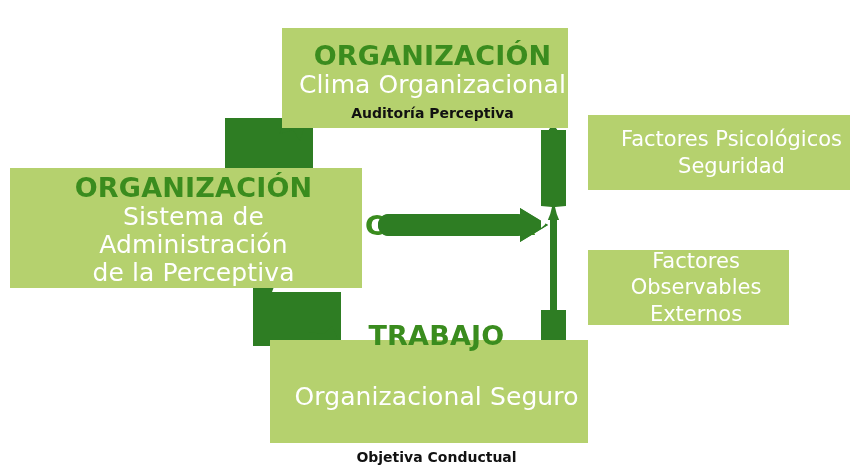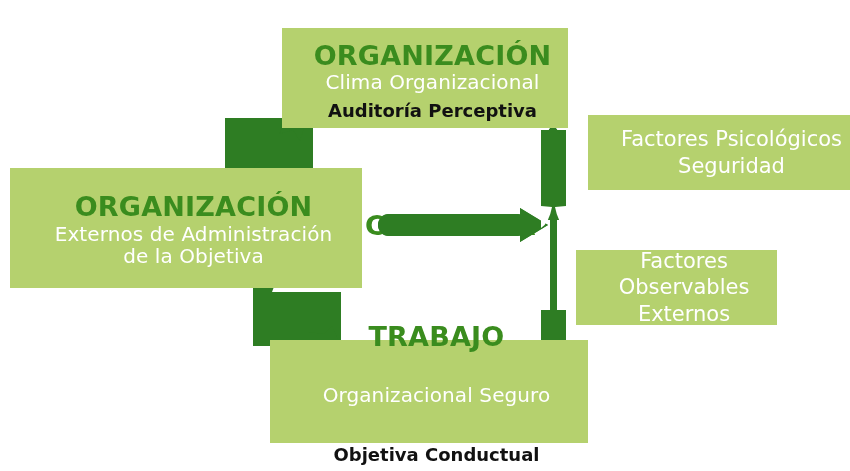--- a/index.html
+++ b/index.html
@@ -34,43 +34,43 @@
   }
   .card .head {
     color: #3a8c1e;
     font-weight: bold;
     font-size: 27px;
     letter-spacing: 0.2px;
     white-space: nowrap;
   }
   .card .sub {
     color: #ffffff;
-    font-size: 20px;
+    font-size: 25px;
     font-weight: normal;
     letter-spacing: 0.1px;
   }
   .card .note {
     color: #111111;
-    font-size: 18px;
+    font-size: 14px;
     font-weight: bold;
     margin-top: 7px;
   }
   .card .plain {
     color: #ffffff;
     font-size: 21px;
     font-weight: normal;
     line-height: 1.25;
   }
 
   
   #box-org-clima      { left: 282px; top: 28px;  width: 286px; height: 100px; padding-top: 6px; }
   #box-org-sistema    { left: 10px;  top: 168px; width: 352px; height: 120px; padding-top: 4px; }
   #box-trabajo        { left: 270px; top: 340px; width: 318px; height: 103px; padding-top: 4px; gap: 32px; }
   #box-internos       { left: 588px; top: 115px; width: 272px; height: 75px; }
-  #box-externos       { left: 576px; top: 250px; width: 201px; height: 75px; }
+  #box-externos       { left: 588px; top: 250px; width: 201px; height: 75px; }
 
   
   #arrows {
     position: absolute;
     left: 0; top: 0;
     width: 850px; height: 471px;
     pointer-events: none;
   }
 
   
@@ -152,22 +152,22 @@
   </svg>
 
   <div class="card" id="box-org-clima">
     <div class="head">ORGANIZACIÓN</div>
     <div class="sub">Clima Organizacional</div>
     <div class="note">Auditoría Perceptiva</div>
   </div>
 
   <div class="card" id="box-org-sistema">
     <div class="head">ORGANIZACIÓN</div>
-    <div class="sub">Externos de Administración</div>
-    <div class="sub">de la Objetiva</div>
+    <div class="sub">Sistema de Administración</div>
+    <div class="sub">de la Perceptiva</div>
   </div>
 
   <div class="card" id="box-trabajo">
     <div class="head">TRABAJO</div>
     <div class="sub">Organizacional Seguro</div>
     <div class="note">Objetiva Conductual</div>
   </div>
 
   <div class="card" id="box-internos">
     <div class="plain">Factores Psicológicos</div>

